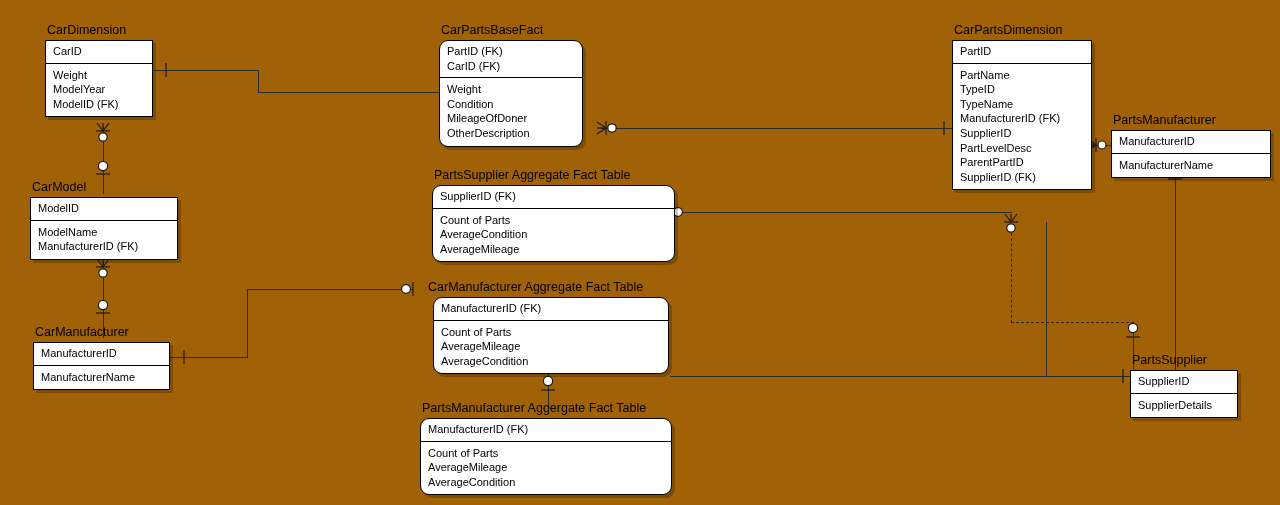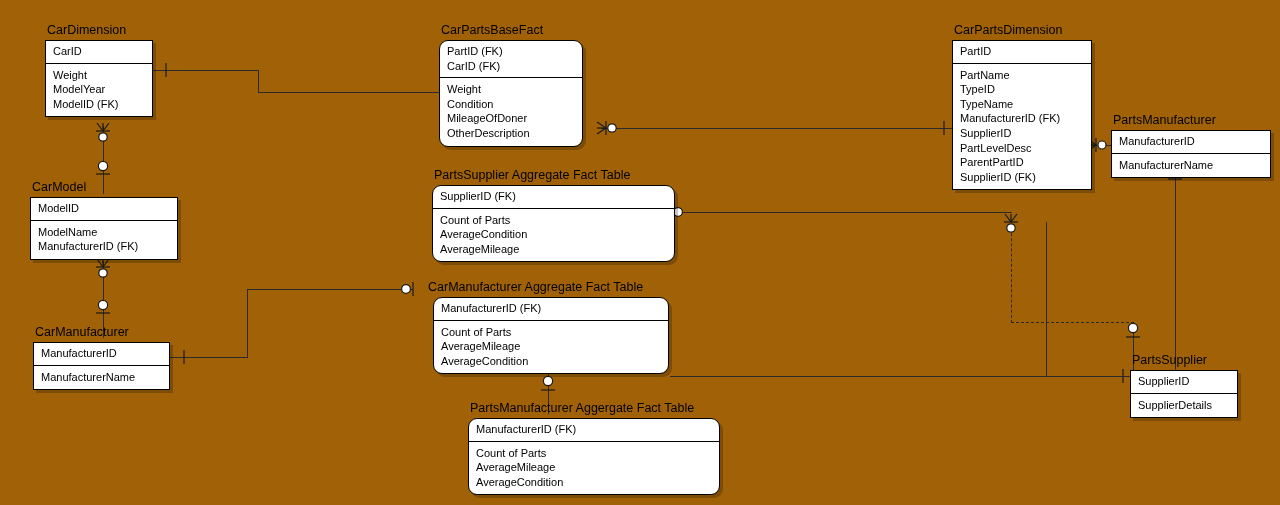--- a/index.html
+++ b/index.html
@@ -317,21 +317,21 @@
         <div class="fld">ManufacturerID (FK)</div>
       </div>
       <div class="attrs">
         <div class="fld">Count of Parts</div>
         <div class="fld">AverageMileage</div>
         <div class="fld">AverageCondition</div>
       </div>
     </div>
   </div>
 
-  <div class="entity" style="left:420px;top:418px;width:252px;margin-left:48px;">
+  <div class="entity" style="left:420px;top:418px;width:252px;">
     <div class="ent-title">PartsManufacturer Aggergate Fact Table</div>
     <div class="ent-body rounded">
       <div class="pk">
         <div class="fld">ManufacturerID (FK)</div>
       </div>
       <div class="attrs">
         <div class="fld">Count of Parts</div>
         <div class="fld">AverageMileage</div>
         <div class="fld">AverageCondition</div>
       </div>

